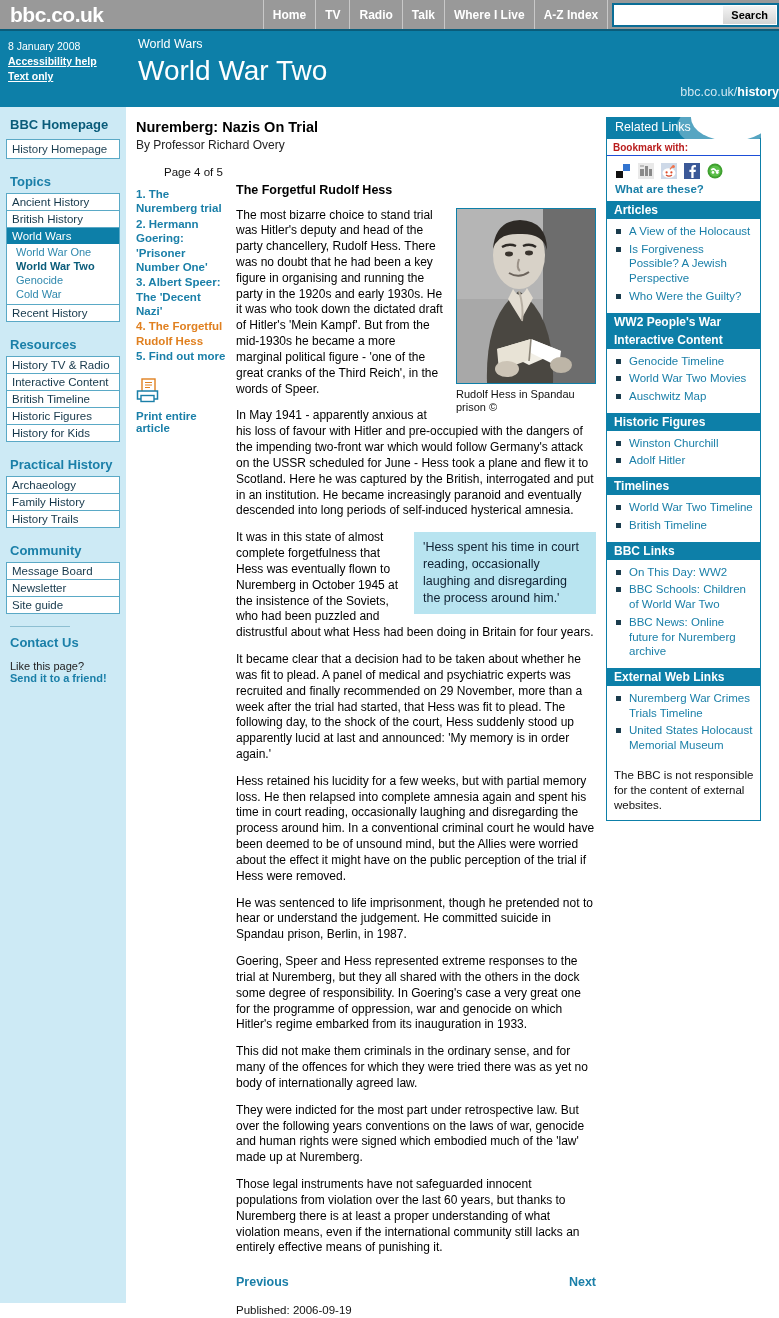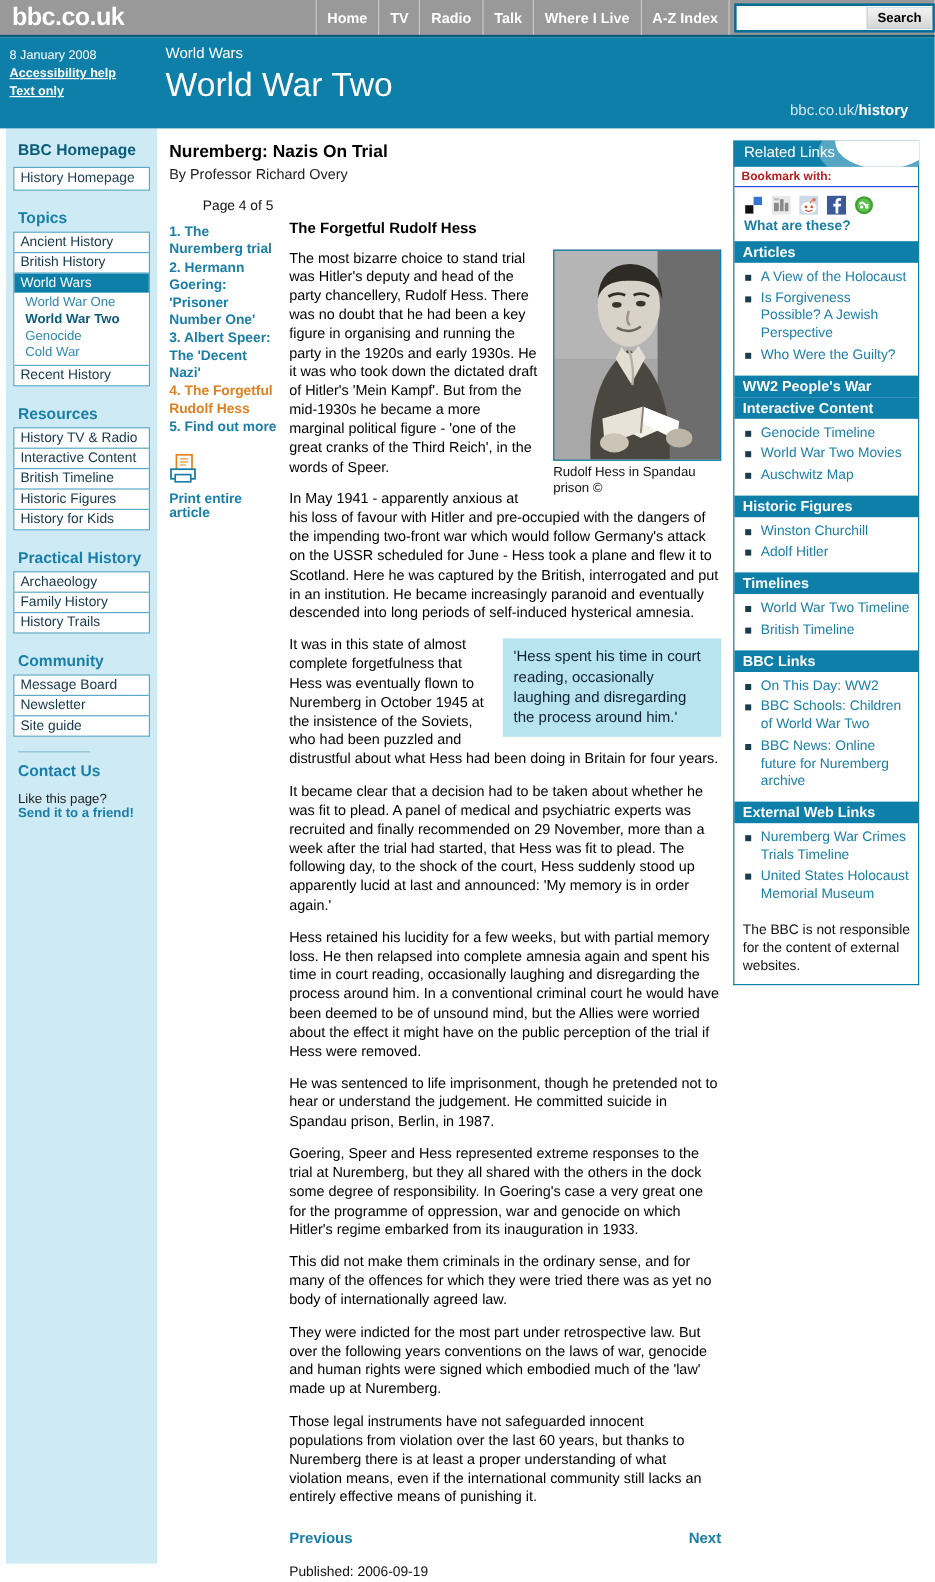--- a/index.html
+++ b/index.html
@@ -59,26 +59,26 @@
   }
   .masthead-left {
     width:130px; padding:8px 6px 0 8px; color:#ffffff; font-size:10.5px;
     line-height:1.45;
   }
   .masthead-left a { color:#ffffff; text-decoration:underline; display:block; font-weight:bold;}
   .masthead-title { padding:6px 0 0 8px; color:#ffffff; }
   .masthead-kicker { font-size:12.5px; line-height:1.2; }
   .masthead-h1 { font-size:28px; line-height:1.25; font-weight:normal; margin-top:1px; }
   .masthead-url {
-    position:absolute; right:22px; bottom:8px; color:#cfe6f0; font-size:12.5px;
+    position:absolute; right:0; bottom:8px; color:#cfe6f0; font-size:12.5px;
   }
   .masthead-url b { color:#ffffff; font-weight:bold; }
 
   
-  .page { display:flex; align-items:flex-start;justify-content:center; }
+  .page { display:flex; align-items:flex-start; }
 
   
   .lnav {
     width:126px; background:#cdeaf5; padding:6px 6px 20px 6px;
     min-height:1196px;
   }
   .lnav-home {
     color:#0a5c7a; font-weight:bold; font-size:13px;
     padding:4px 2px 7px 4px;
   }

